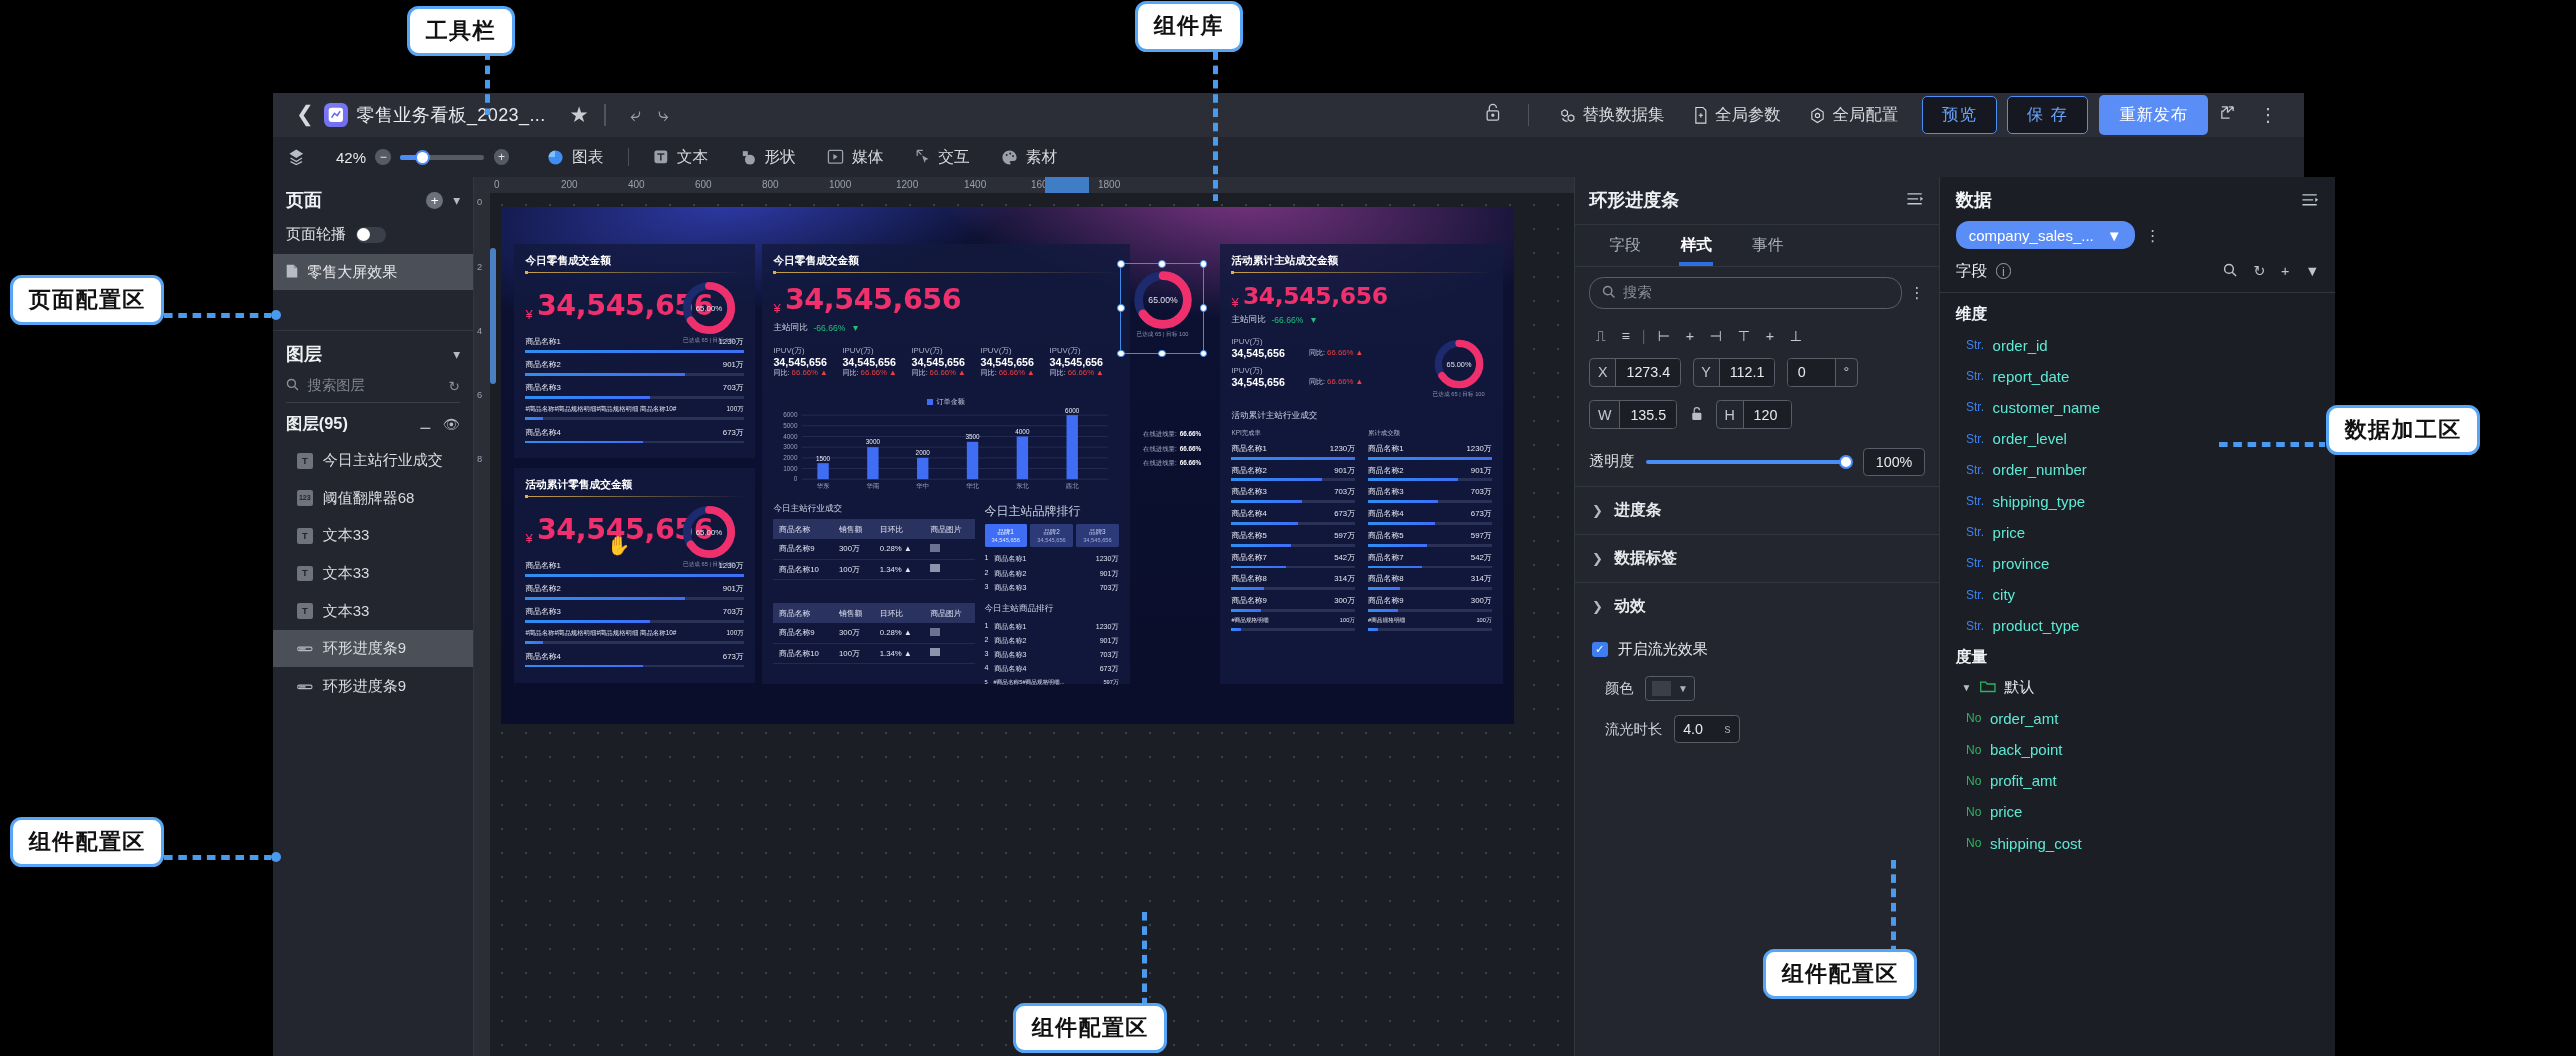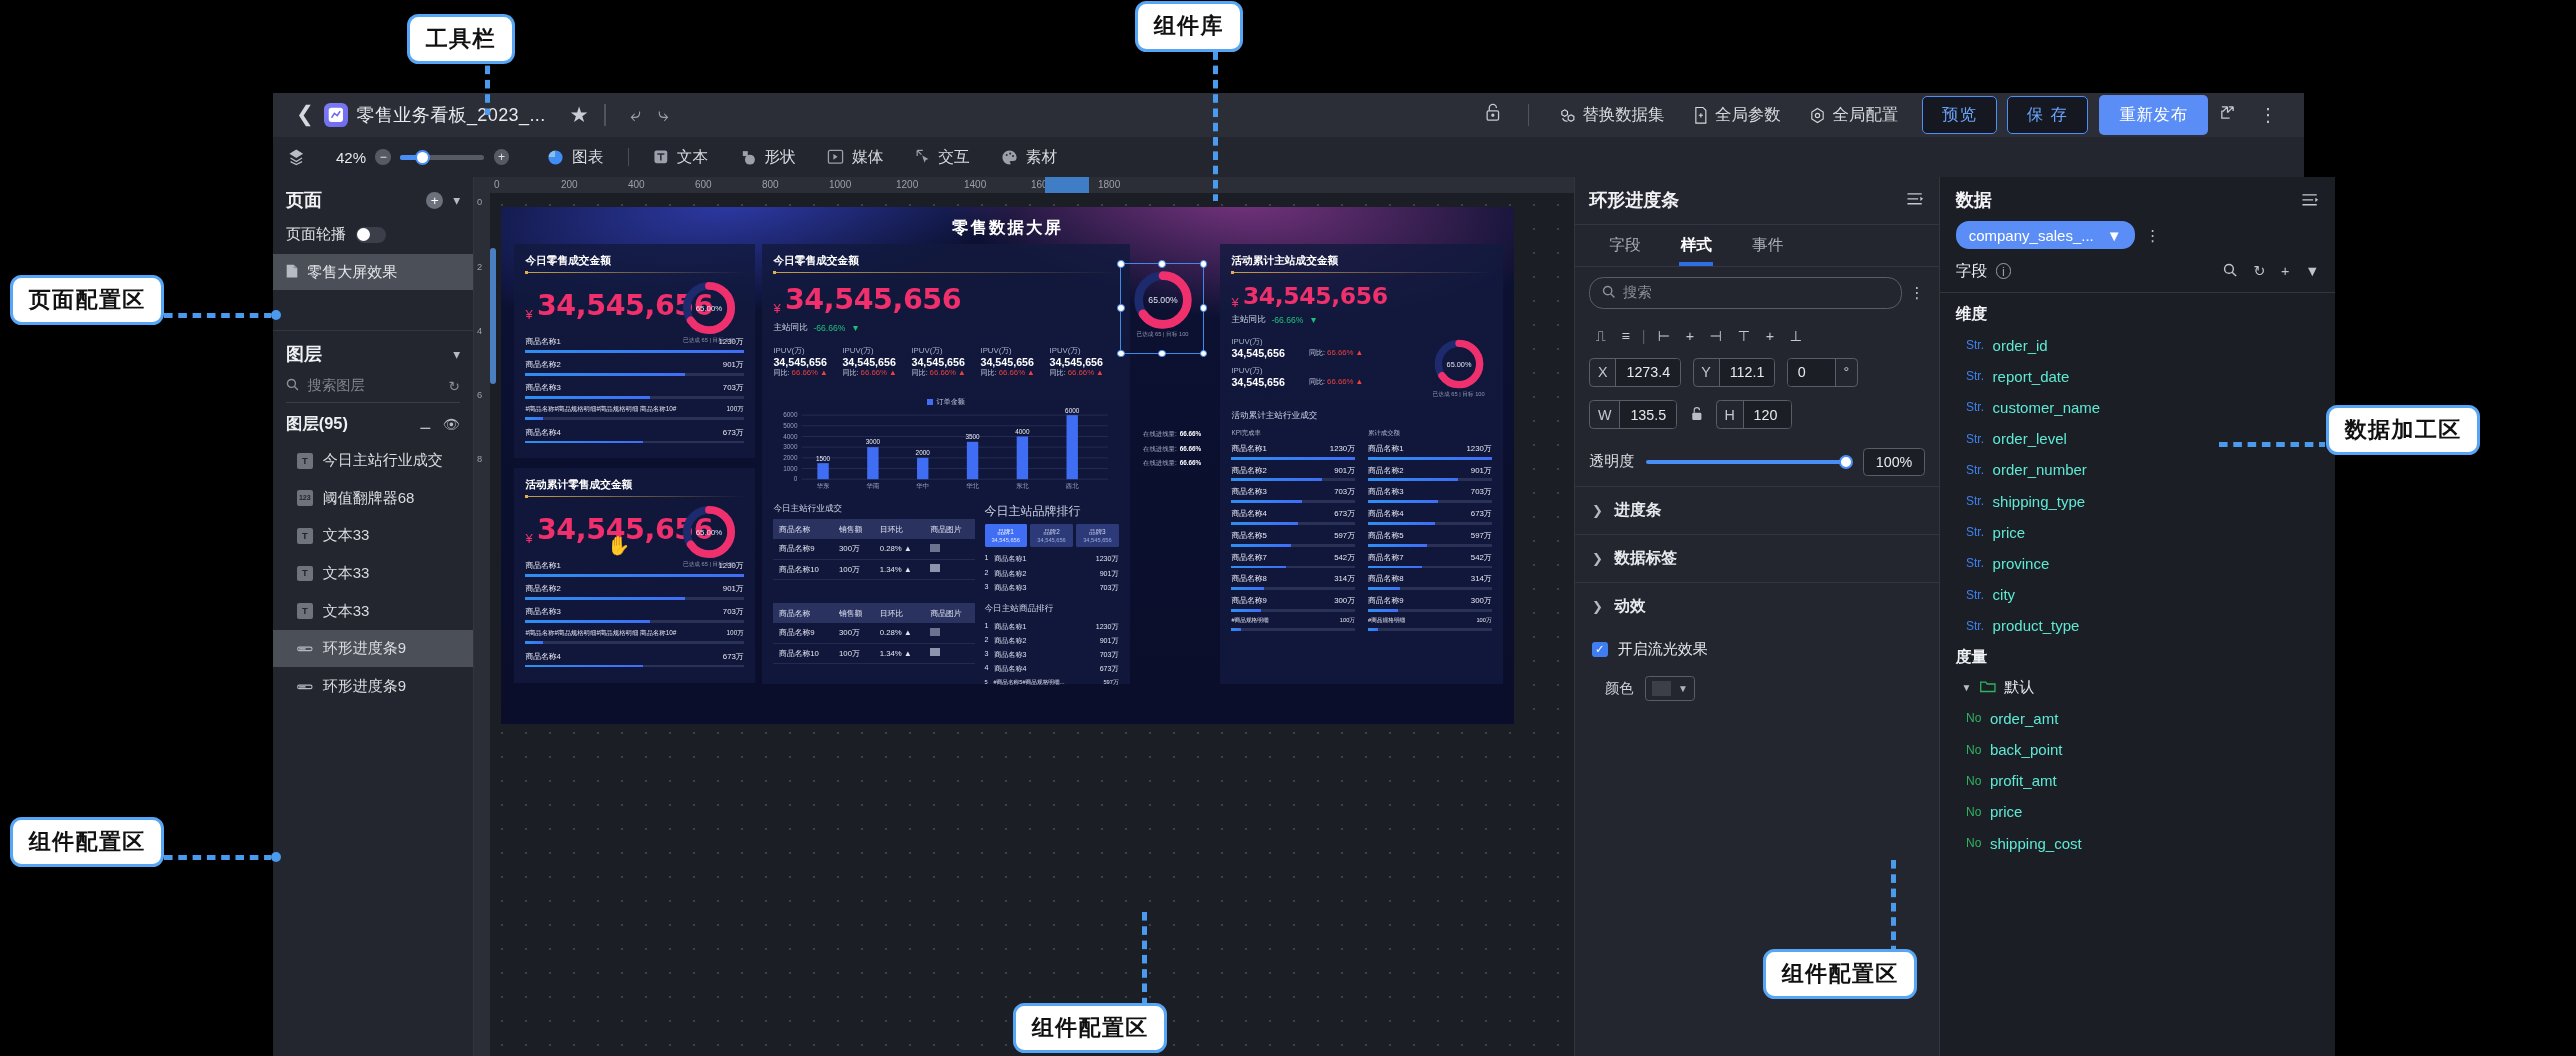--- a/index.html
+++ b/index.html
@@ -198,21 +198,21 @@
   .field { display:flex; align-items:center; gap:8.6px; padding: 7.1px 15.7px 7.1px 26px;}
   .field .ty { color:#3f82f0; font-size:12px;}
   .field .ty.num { color:#2fb560; }
   .field .nm { color:#5eead4; font-size:15px;}
   .folderrow { display:flex; align-items:center; gap:8.6px; padding: 5.7px 15.7px 5.7px 21.4px; color:#e6e8ec; font-size:15px;}
   .folderrow .fo { color:#2fb560; font-size:14.3px;}
 </style>
 </head>
 <body>
 
-<div class="callout" style="left:407px;top:14px;">工具栏</div>
+<div class="callout" style="left:407px;top:6px;">工具栏</div>
 <div class="dashline v" style="left:485px;top:37px;height:78px;"></div>
 
 <div class="callout" style="left:1135px;top:1.4px;">组件库</div>
 <div class="dashline v" style="left:1213px;top:37px;height:164px;"></div>
 
 <div class="callout" style="left:10px;top:275px;">页面配置区</div>
 <div class="dashline h" style="left:164px;top:313px;width:107px;"></div>
 <div class="dotcap" style="left:271px;top:310px;"></div>
 
 <div class="callout" style="left:10px;top:817px;">组件配置区</div>
@@ -463,21 +463,20 @@
       <span style="top:69px">2</span>
       <span style="top:133px">4</span>
       <span style="top:197px">6</span>
       <span style="top:261px">8</span>
     </div>
     <div class="vscroll"></div>
 
     <div class="board">
       <div class="board-glow1"></div>
       <div class="board-glow2"></div>
-      <div class="board-title">零售数据大屏</div>
 
       <div class="card" style="left:13px;top:37px;width:241px;height:214px;padding:10px 11.4px;">
         <div class="cardttl">今日零售成交金额</div>
         <div class="ttlrule"></div>
         <div style="display:flex;align-items:flex-end;gap:4.3px;margin-top:15.7px;">
           <span class="yen">¥</span>
           <span class="bignum">34,545,656</span>
         </div>
         <div style="position:absolute;right:13px;top:34px;width:66px;text-align:center;">
           <svg width="60" height="60" viewBox="0 0 84 84">
@@ -1104,20 +1103,27 @@
       <span class="chk">✓</span>
       <span class="lb">开启流光效果</span>
     </div>
     <div class="subrow">
       <span class="lb">颜色</span>
       <span class="colorpick">
         <span class="swatch"></span>
         <span style="color:#aeb3bb;font-size:10px">▼</span>
       </span>
     </div>
+    <div class="subrow">
+      <span class="lb">流光时长</span>
+      <span class="durbox">
+        <span class="v">4.0</span>
+        <span class="u">s</span>
+      </span>
+    </div>
   </div>
 
   <div class="datapanel">
     <div class="dp-head">
       <div class="dp-title">数据</div>
       <div style="margin-left:auto">
         <svg width="18.6" height="15.7" viewBox="0 0 26 22" fill="none" stroke="#c4c8d0" stroke-width="2">
             <path d="M2 4h20M2 11h15M2 18h20"></path>
             <path d="M20 8l4 3-4 3" fill="#c4c8d0" stroke="none"></path>
           </svg>

